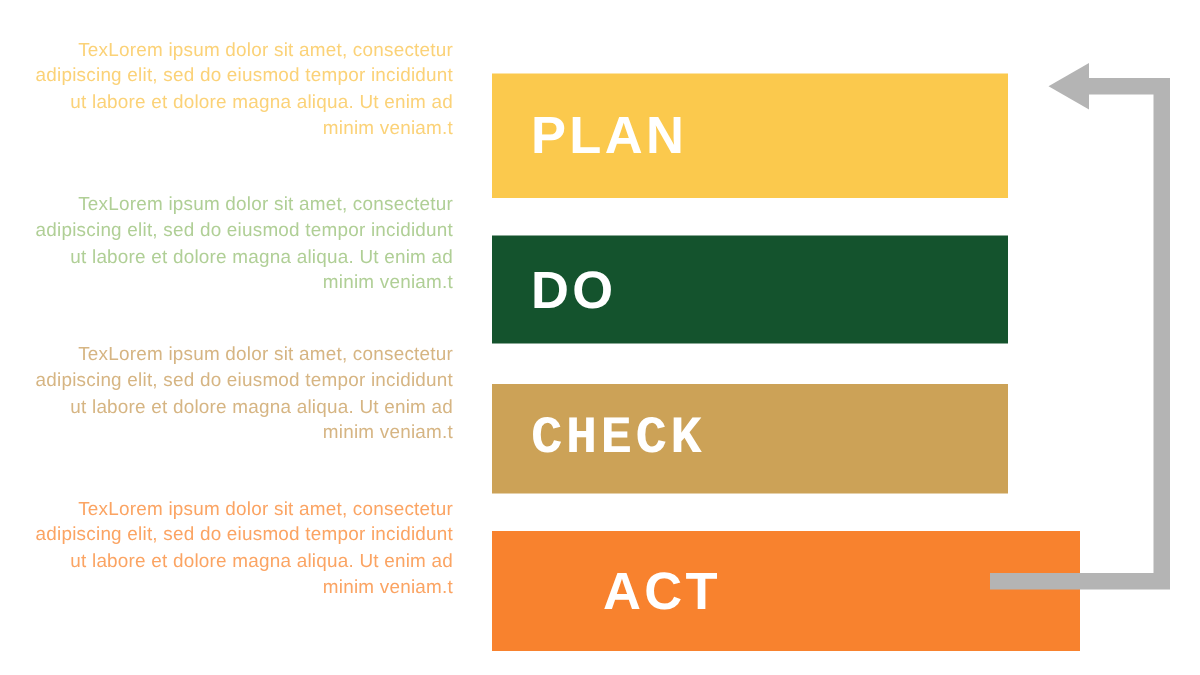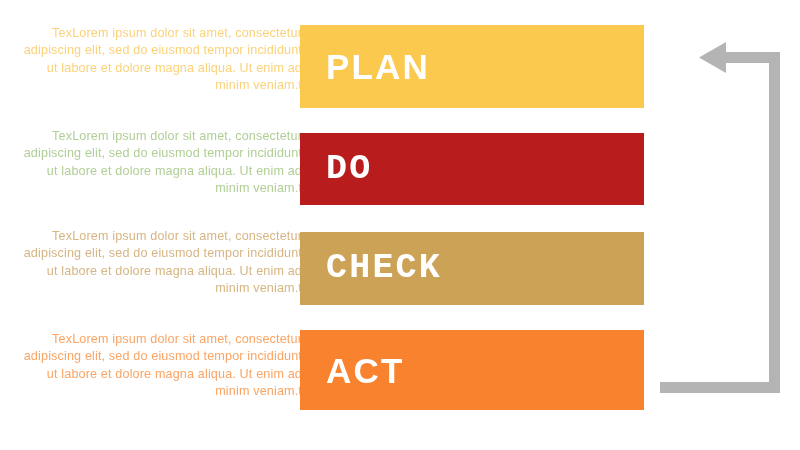--- a/index.html
+++ b/index.html
@@ -30,24 +30,25 @@
     font-size: 12.6px;
     line-height: 17.4px;
     letter-spacing: 0.15px;
     font-weight: 400;
     white-space: pre-line;
   }
 
   
   .bar {
     position: absolute;
-    left: 300px;
+    left: 328px;
     width: 344px;
     display: flex;
     align-items: center;
+    margin-top: 24px;
   }
   .bar-label {
     color: #ffffff;
     font-weight: bold;
     font-size: 35px;
     letter-spacing: 2.2px;
     margin-left: 26px;
     line-height: 1;
   }
 
@@ -73,33 +74,33 @@
 <div class="diagram">
 
   <div class="desc stage-plan-desc" style="top:25px; color:#fbd278;">TexLorem ipsum dolor sit amet, consectetur adipiscing elit, sed do eiusmod tempor incididunt ut labore et dolore magna aliqua. Ut enim ad minim veniam.t</div>
 
   <div class="bar stage-plan" style="background:#fbc94d;">
     <span class="bar-label">PLAN</span>
   </div>
 
   <div class="desc stage-do-desc" style="top:128px; color:#b0cf96;">TexLorem ipsum dolor sit amet, consectetur adipiscing elit, sed do eiusmod tempor incididunt ut labore et dolore magna aliqua. Ut enim ad minim veniam.t</div>
 
-  <div class="bar stage-do" style="background:#b91c1c;font-family:Liberation Mono, monospace;">
+  <div class="bar stage-do" style="background:#14532d;">
     <span class="bar-label">DO</span>
   </div>
 
   <div class="desc stage-check-desc" style="top:228px; color:#d6b583;">TexLorem ipsum dolor sit amet, consectetur adipiscing elit, sed do eiusmod tempor incididunt ut labore et dolore magna aliqua. Ut enim ad minim veniam.t</div>
 
   <div class="bar stage-check" style="background:#cca257;font-family:Liberation Mono, monospace;">
     <span class="bar-label">CHECK</span>
   </div>
 
   <div class="desc stage-act-desc" style="top:331px; color:#fba463;">TexLorem ipsum dolor sit amet, consectetur adipiscing elit, sed do eiusmod tempor incididunt ut labore et dolore magna aliqua. Ut enim ad minim veniam.t</div>
 
-  <div class="bar stage-act" style="background:#f8822e;">
+  <div class="bar stage-act" style="background:#f8822e;padding-left:48px;">
     <span class="bar-label">ACT</span>
   </div>
 
   <svg class="arrow-svg" viewBox="0 0 800 450">
 
     <path d="M 660 387.5 L 774.5 387.5 L 774.5 57.5 L 722 57.5" fill="none" stroke="#b4b4b4" stroke-width="11" stroke-linecap="butt" stroke-linejoin="miter"></path>
 
     <polygon points="699,57.5 726,42 726,73" fill="#b4b4b4"></polygon>
   </svg>
 

